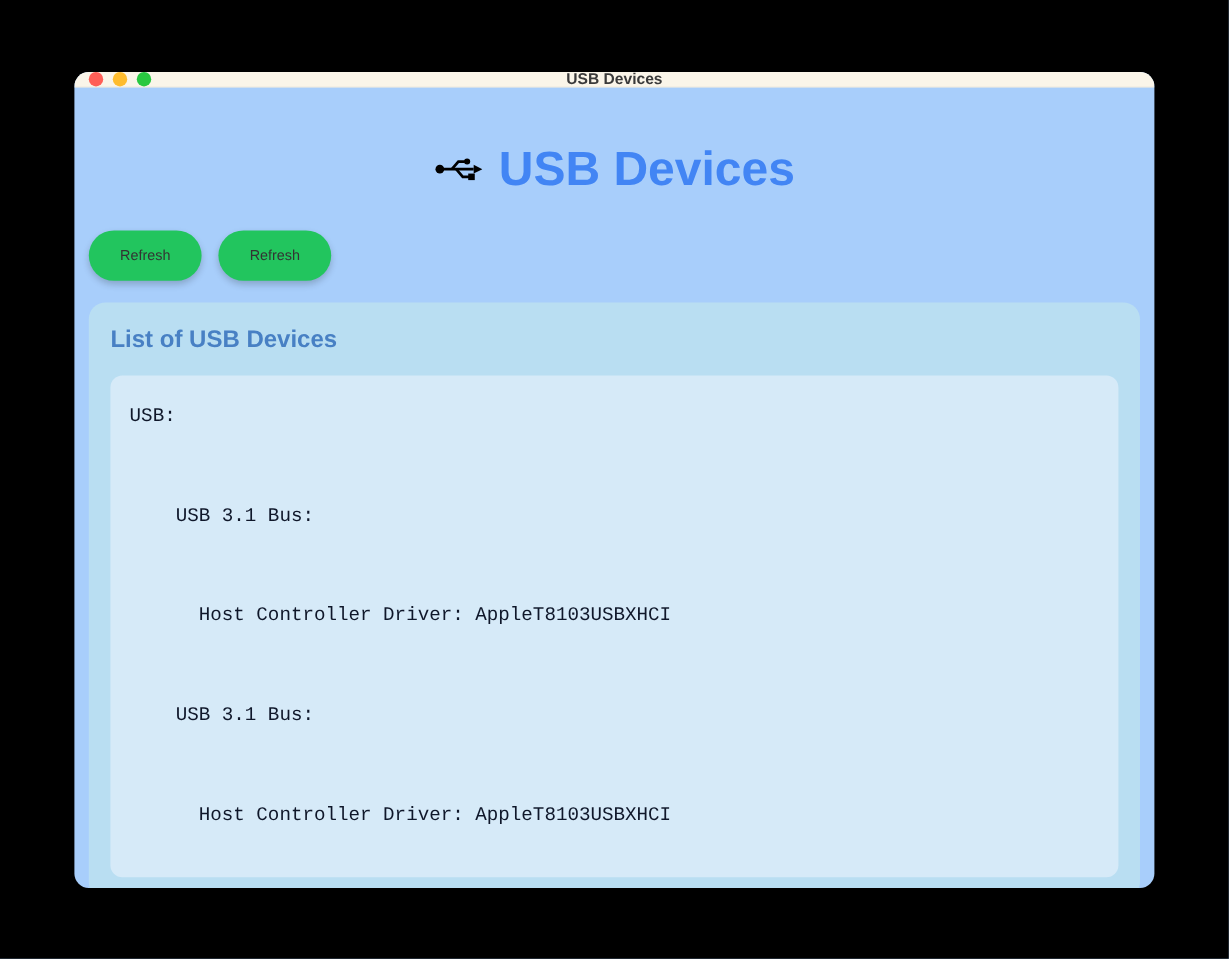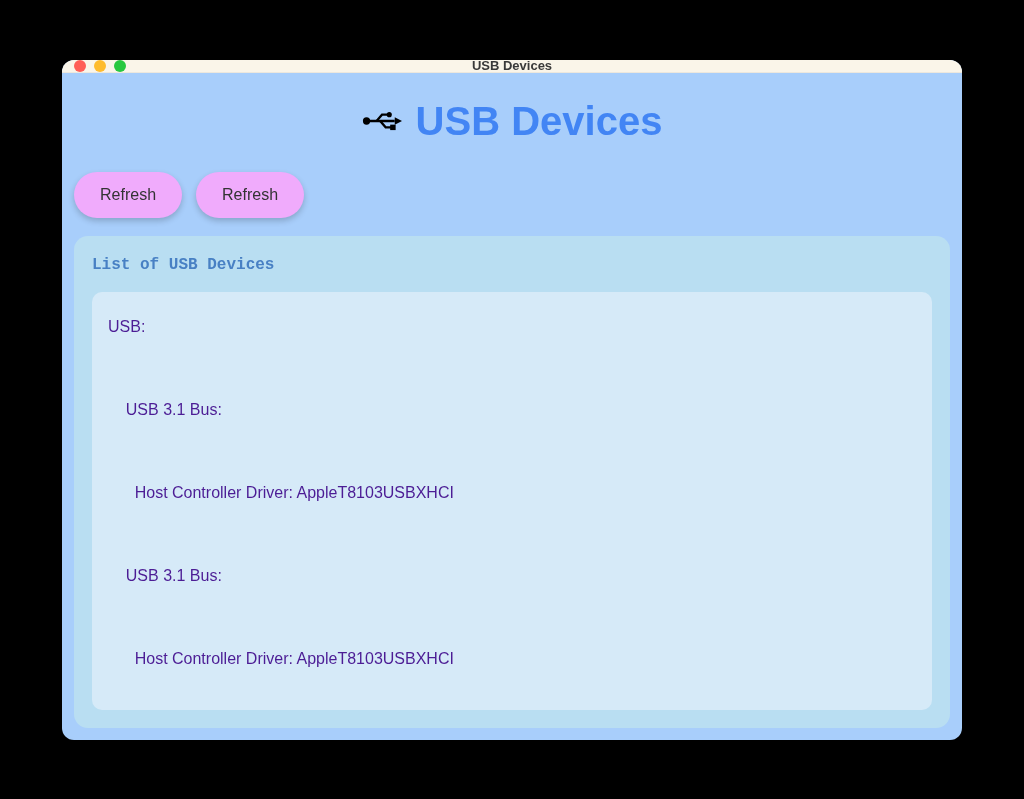--- a/index.html
+++ b/index.html
@@ -20,20 +20,21 @@
 
     .window {
       width: 900px;
       height: 680px;
       background: #a8cefb;
       border-radius: 12px;
       overflow: hidden;
       box-shadow: 0 20px 60px rgba(0,0,0,0.5);
       display: flex;
       flex-direction: column;
+      gap: 20px;
     }
 
     .titlebar {
       height: 28px;
       background: #faf5e9;
       display: flex;
       align-items: center;
       position: relative;
       border-bottom: 1px solid rgba(0,0,0,0.05);
     }
@@ -94,53 +95,52 @@
       color: #4285f4;
     }
 
     .toolbar {
       display: flex;
       gap: 14px;
       padding: 8px 0 18px 0;
     }
 
     .toolbar-button {
-      background: #f0abfc;
+      background: #22c55e;
       border: none;
       border-radius: 24px;
       padding: 14px 26px;
-      font-size: 16px;
+      font-size: 12px;
       color: #333;
       cursor: pointer;
       box-shadow: 0 3px 6px rgba(0,0,0,0.2);
       font-family: inherit;
     }
 
     .panel {
       background: #b9def2;
       border-radius: 14px;
       padding: 20px 18px 18px 18px;
     }
 
     .panel-title {
-      font-size: 16px;
+      font-size: 20px;
       font-weight: 700;
       color: #4880c4;
       margin-bottom: 18px;
-      font-family: Liberation Mono, monospace;
     }
 
     .device-output {
       background: #d6eaf8;
       border-radius: 10px;
       padding: 14px 16px 30px 16px;
-      font-family: Liberation Sans, sans-serif;
+      font-family: Liberation Mono, monospace;
       font-size: 16px;
       line-height: 2.6;
-      color: #4c1d95;
+      color: #0f172a;
       white-space: pre;
       overflow-x: auto;
     }
   </style>
 </head>
 <body>
 
 <div class="window">
   <div class="titlebar">
     <div class="traffic-lights">

